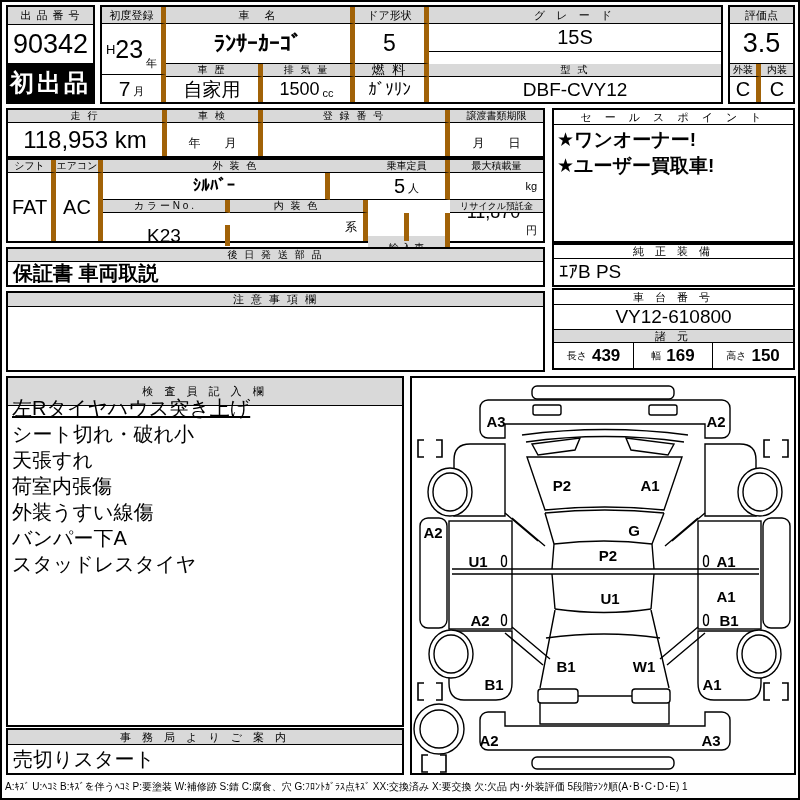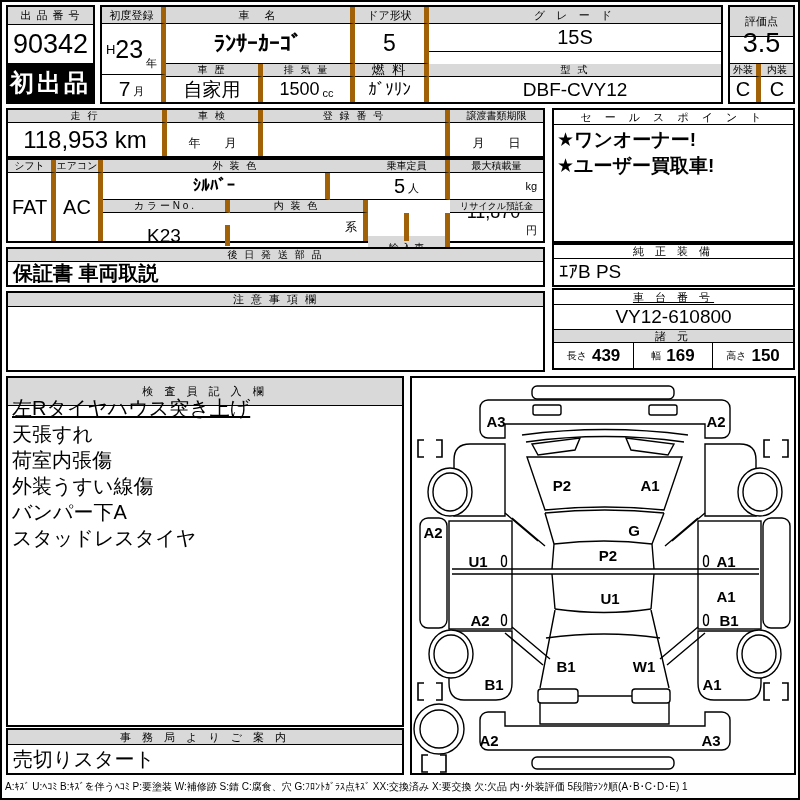--- a/index.html
+++ b/index.html
@@ -64,21 +64,21 @@
       <span style="font-size:18px;">1500</span>
         <span class="unit">cc</span>
     </div>
     <div class="abs hdr br" style="left:253px;top:57px;width:74px;height:13px;font-size:13px;">燃 料</div>
     <div class="abs cell br" style="left:253px;top:70px;width:74px;height:25px;font-size:17px;">ｶﾞｿﾘﾝ</div>
     <div class="abs hdr" style="left:327px;top:57px;width:292px;height:13px;font-size:10px;">型 式</div>
     <div class="abs cell" style="left:327px;top:70px;width:292px;height:25px;font-size:19px;">DBF-CVY12</div>
   </div>
 
   <div class="abs box" style="left:728px;top:5px;width:67px;height:99px;">
-    <div class="abs hdr" style="left:0;top:0;width:63px;height:30px;letter-spacing:0;">評価点</div>
+    <div class="abs hdr" style="left:0;top:0;width:63px;height:17px;letter-spacing:0;">評価点</div>
     <div class="abs cell bb" style="left:0;top:17px;width:63px;height:40px;font-size:27px;">3.5</div>
     <div class="abs hdr br" style="left:0;top:57px;width:31px;height:13px;font-size:10px;letter-spacing:0;">外装</div>
     <div class="abs hdr" style="left:31px;top:57px;width:32px;height:13px;font-size:10px;letter-spacing:0;">内装</div>
     <div class="abs cell br" style="left:0;top:70px;width:31px;height:25px;font-size:20px;">C</div>
     <div class="abs cell" style="left:31px;top:70px;width:32px;height:25px;font-size:20px;">C</div>
   </div>
 
   <div class="abs box" style="left:6px;top:108px;width:539px;height:50px;">
     <div class="abs hdr br" style="left:0;top:0;width:159px;height:13px;font-size:10px;">走 行</div>
     <div class="abs cell br" style="left:0;top:13px;width:159px;height:33px;font-size:24px;">118,953 km</div>
@@ -146,21 +146,21 @@
     <div class="abs hdr whdr" style="left:0;top:0;width:239px;height:14px;letter-spacing:4px;">純 正 装 備</div>
     <div class="abs cell left" style="left:0;top:14px;width:239px;height:26px;font-size:19px;">ｴｱB PS</div>
   </div>
 
   <div class="abs box" style="left:6px;top:291px;width:539px;height:81px;">
     <div class="abs hdr" style="left:0;top:0;width:535px;height:14px;">注 意 事 項 欄</div>
     <div class="abs" style="left:0;top:14px;width:535px;height:63px;"></div>
   </div>
 
   <div class="abs box" style="left:552px;top:288px;width:243px;height:82px;">
-    <div class="abs hdr whdr" style="left:0;top:0;width:239px;height:15px;letter-spacing:4px;text-decoration:underline;">車 台 番 号</div>
+    <div class="abs hdr whdr" style="left:0;top:0;width:239px;height:15px;letter-spacing:4px;">車 台 番 号</div>
     <div class="abs cell bb" style="left:0;top:15px;width:239px;height:25px;font-size:19px;">VY12-610800</div>
     <div class="abs hdr" style="left:0;top:40px;width:239px;height:13px;letter-spacing:4px;">諸 元</div>
     <div class="abs" style="left:0;top:53px;width:239px;height:25px;display:flex;">
       <div class="dim" style="width:80px;">
           <span class="dl">長さ</span>
           <span class="dv">439</span>
         </div>
       <div class="dim" style="width:79px;">
           <span class="dl">幅</span>
           <span class="dv">169</span>
@@ -169,20 +169,21 @@
           <span class="dl">高さ</span>
           <span class="dv">150</span>
         </div>
     </div>
   </div>
 
   <div class="abs box" style="left:6px;top:376px;width:398px;height:351px;">
     <div class="abs hdr" style="left:0;top:0;width:394px;height:28px;letter-spacing:4px;">検 査 員 記 入 欄</div>
     <div class="abs" style="left:0;top:17px;width:394px;height:330px;">
       <div class="insp-line u">左Rタイヤハウス突き上げ</div>
+      <div class="insp-line">シート切れ・破れ小</div>
       <div class="insp-line">天張すれ</div>
       <div class="insp-line">荷室内張傷</div>
       <div class="insp-line">外装うすい線傷</div>
       <div class="insp-line">バンパー下A</div>
       <div class="insp-line">スタッドレスタイヤ</div>
     </div>
   </div>
 
   <div class="abs box" style="left:6px;top:728px;width:398px;height:47px;">
     <div class="abs hdr" style="left:0;top:0;width:394px;height:15px;letter-spacing:4px;">事 務 局 よ り ご 案 内</div>

